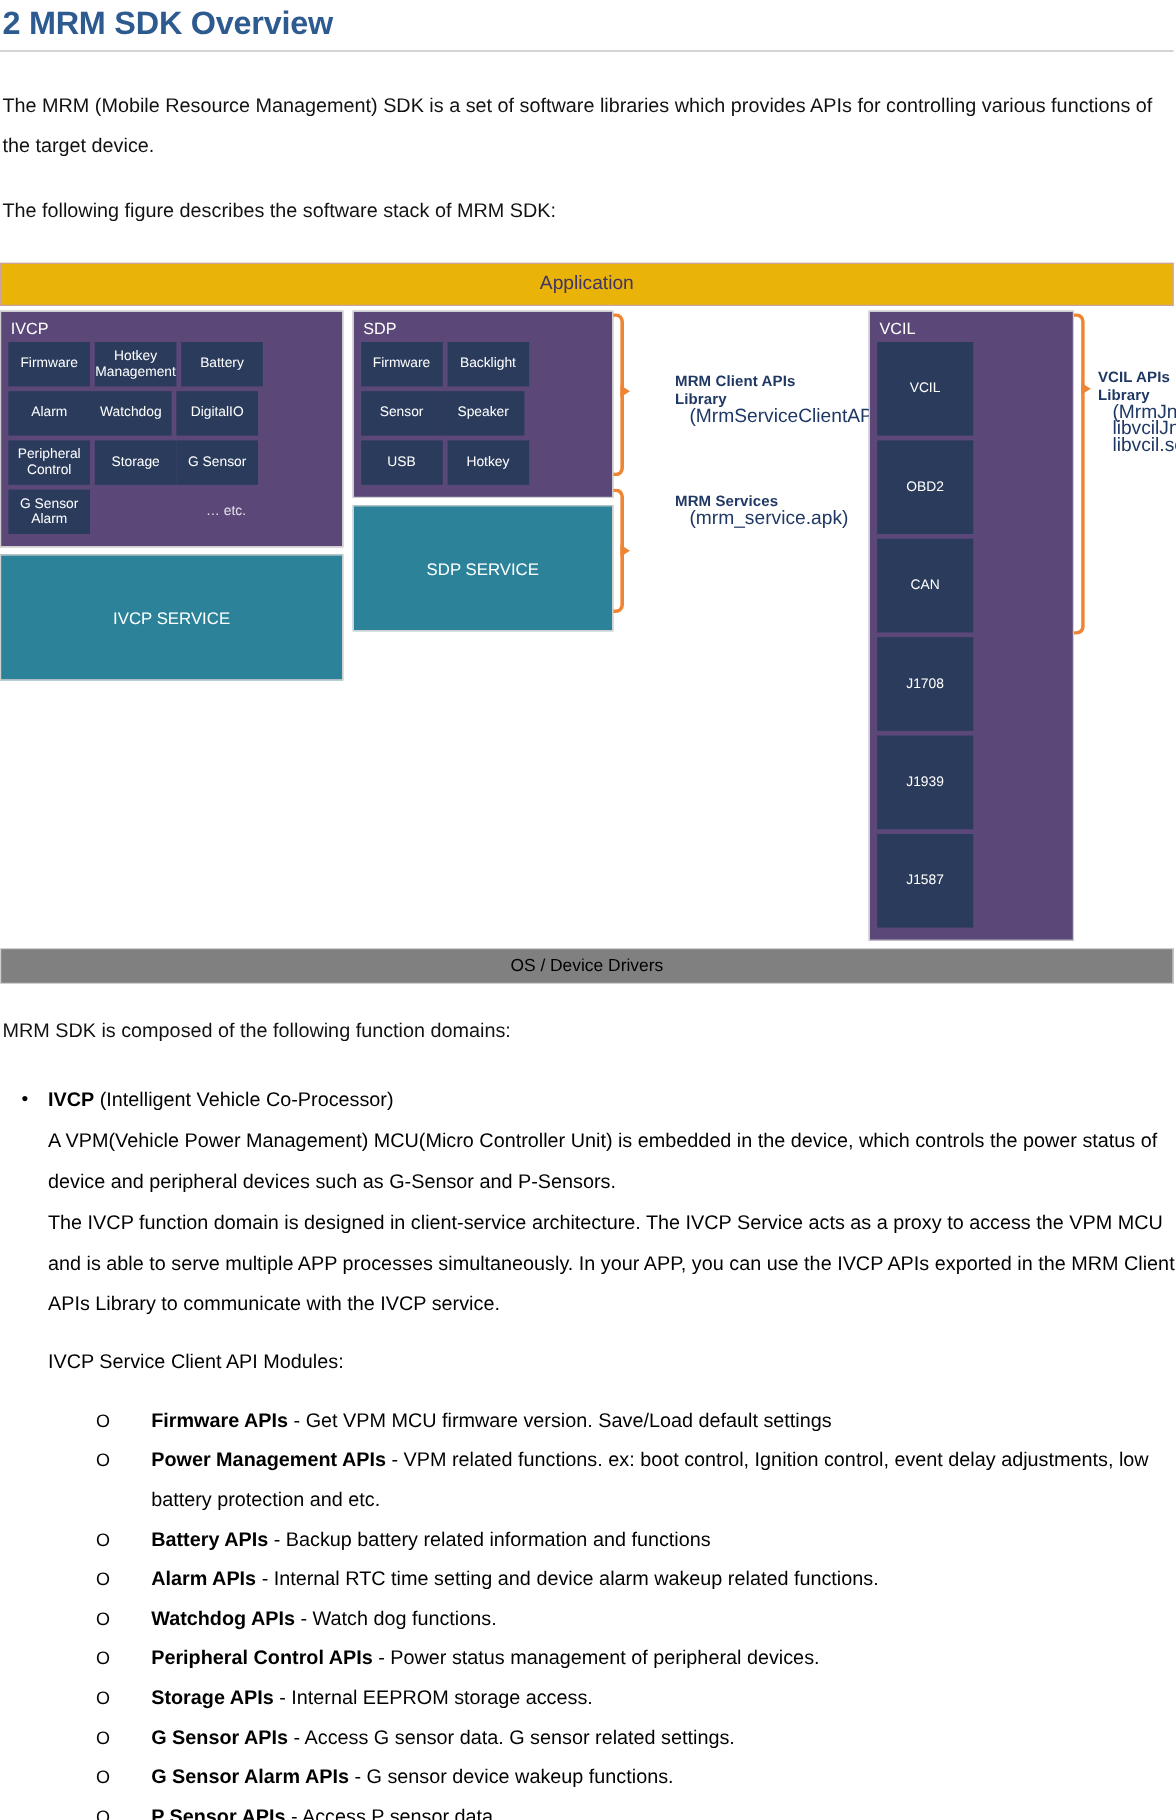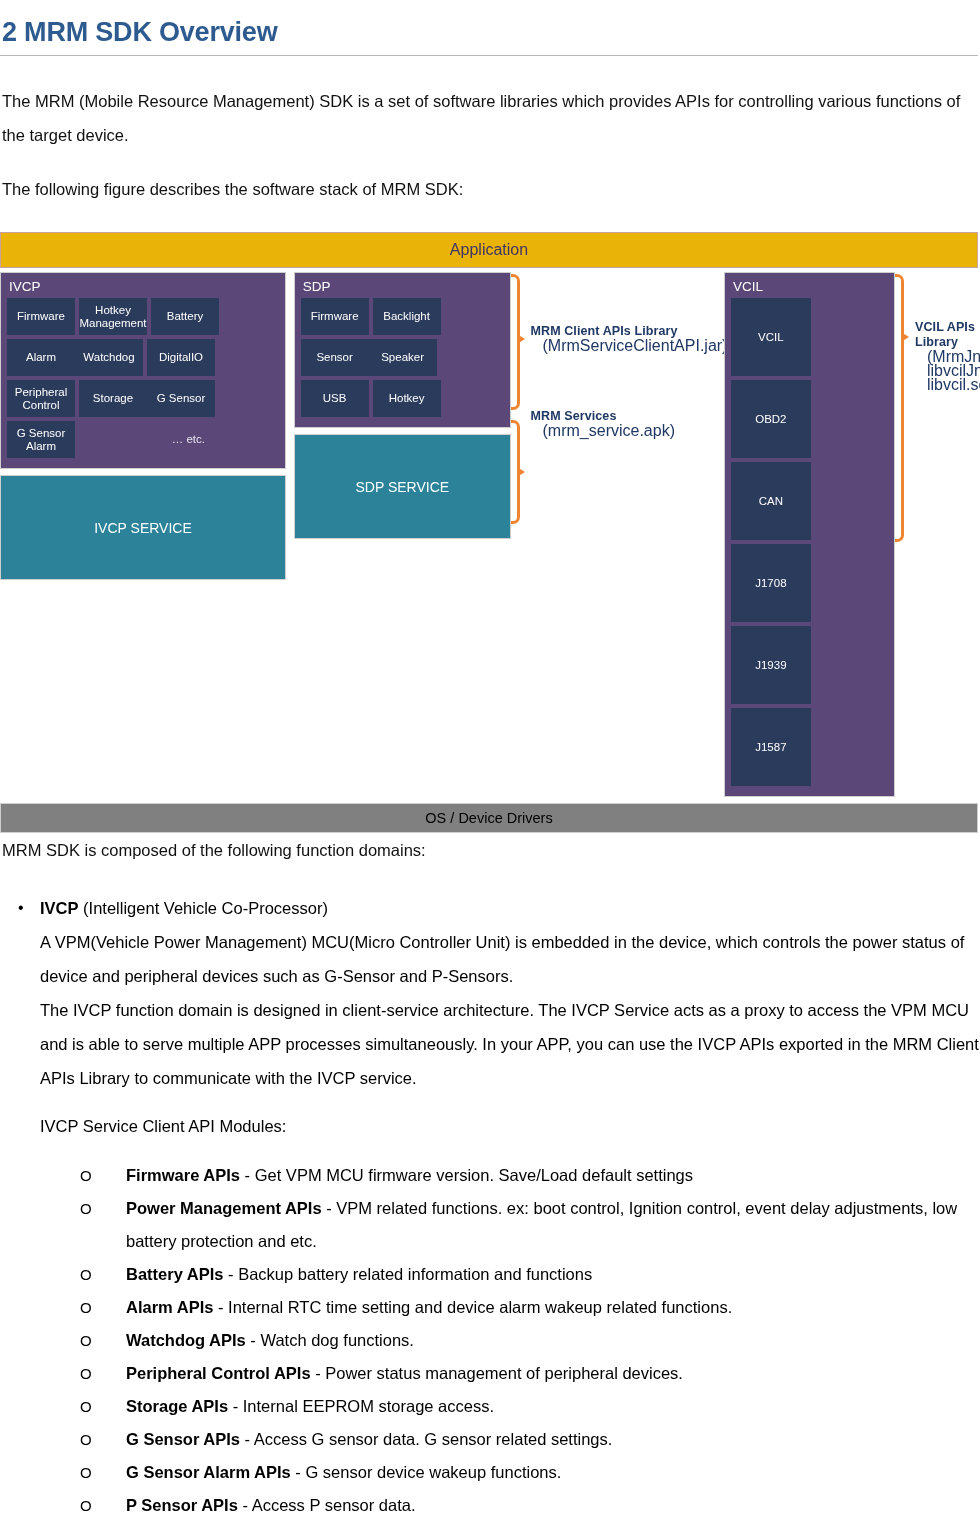--- a/index.html
+++ b/index.html
@@ -10,21 +10,21 @@
   body {
     width: 980px;
     min-height: 1517px;
     font-family: "Liberation Sans", sans-serif;
     color: #000000;
     -webkit-font-smoothing: antialiased;
   }
   .page { width: 980px; padding: 0; position: relative; }
 
   
-  .h1-wrap { padding: 13px 0 0 0; }
+  .h1-wrap { padding: 0 0 0 0; }
   .h1 {
     font-size: 27px;
     font-weight: bold;
     color: #2e5b8f;
     letter-spacing: -0.2px;
     line-height: 34px;
     margin: 0;
     padding: 2px 0 4px 2px;
   }
   .h1-rule {
@@ -37,21 +37,21 @@
   
   .para {
     font-size: 16.5px;
     line-height: 34px;
     color: #111;
     margin: 0;
     padding: 0 6px 0 2px;
   }
   .para.first { margin-top: 28px; }
   .para.second { margin-top: 20px; }
-  .para.after-fig { }
+  .para.after-fig { margin-top: 22px; }
 
   
   .figure {
     margin: 26px 0 0 0;
     width: 980px;
     position: relative;
   }
   .app-band {
     background: #eab308;
     border: 1px solid #c9a3a3;
@@ -64,21 +64,21 @@
   }
   .stack-row {
     display: flex;
     align-items: flex-start;
     margin-top: 4px;
   }
   .col-ivcp { width: 300px; }
   .col-gap { width: 8px; }
   .col-sdp  { width: 228px; }
   .col-brkt-left { width: 10px; }
-  .col-label-mid { width: 170px; }
+  .col-label-mid { width: 170px; padding-left: 32px; }
   .col-spacer { width: 35px; }
   .col-vcil { width: 180px; }
   .col-brkt-right { width: 12px; }
   .col-label-right { width: 75px; }
 
   .domain-box {
     background: #5b4878;
     border: 1px solid #cfcfcf;
     padding: 4px 6px 6px 6px;
   }

